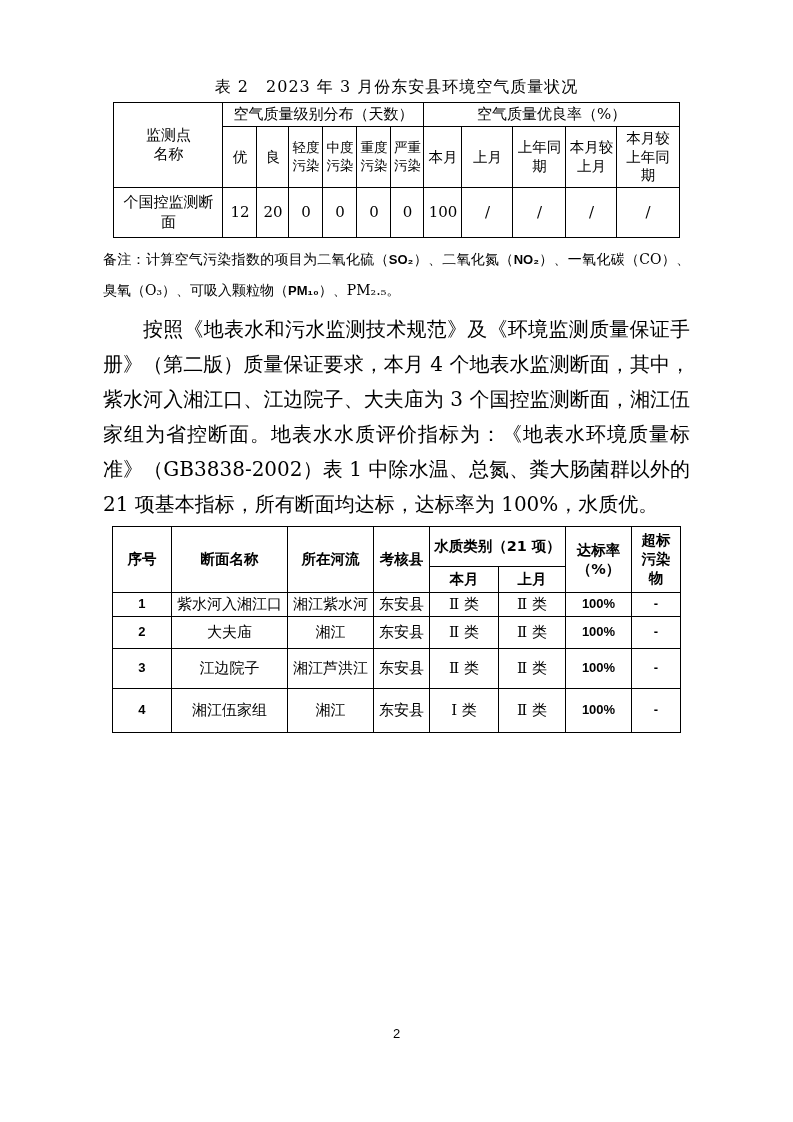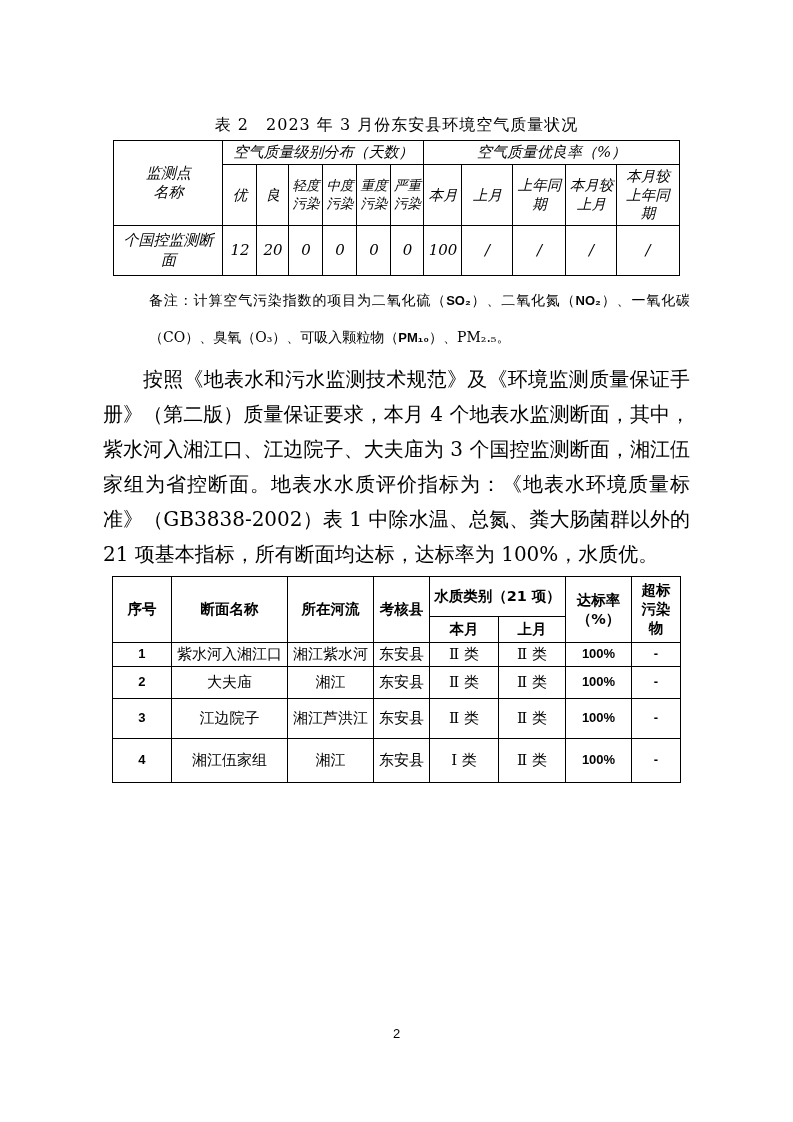--- a/index.html
+++ b/index.html
@@ -4,50 +4,49 @@
 <style>
   html,body{margin:0;padding:0;background:#e8e8e8;}
   .page{
     position:relative;
     width:793px;height:1122px;
     margin:0 auto;
     background:#ffffff;
     color:#000;
     font-family:"DejaVu Serif","Liberation Serif",serif;
     box-sizing:border-box;
-    padding:114px 103px 0 103px;
+    padding:76px 103px 0 103px;
     overflow:hidden;
   }
   .caption{
     text-align:center;
     font-size:16px;
     line-height:22px;
     letter-spacing:1px;
   }
   .cap2{margin-bottom:4px;}
   .cap3{margin-top:2px;}
   table{border-collapse:collapse;margin:0 auto;table-layout:fixed;}
   td{
     text-align:center;vertical-align:middle;
     padding:1px 2px;word-break:break-all;line-height:1.3;
     box-sizing:border-box;
   }
   
   .t2{width:558px;font-size:15px;}
-  .t2 td{border:1px solid #000;font-style:italic;}
+  .t2 td{border:1px solid #000;}
   .t2 tr.r-grp td{height:24px;font-size:15px;}
   .t2 tr.r-sub td{height:61px;font-size:14.5px;}
   .t2 tr.r-sub td.sm{font-size:13.5px;}
   .t2 tr.r-data td{height:50px;font-size:15px;}
   .t2 .corner{white-space:pre-line;font-size:15px;}
   
   .note{
-    font-size:14px;line-height:36px;margin-top:6px;
+    font-size:14px;line-height:30px;margin-top:6px;
     text-align:justify;
-    margin-left:46px;
   }
   .note .bs{
     font-family:"Liberation Sans","DejaVu Sans",sans-serif;
     font-weight:bold;font-size:13px;
   }
   
   .heading{
     font-family:"DejaVu Sans","Liberation Sans",sans-serif;
     font-weight:bold;font-size:20px;line-height:27px;
     margin:8px 0 0 50px;

